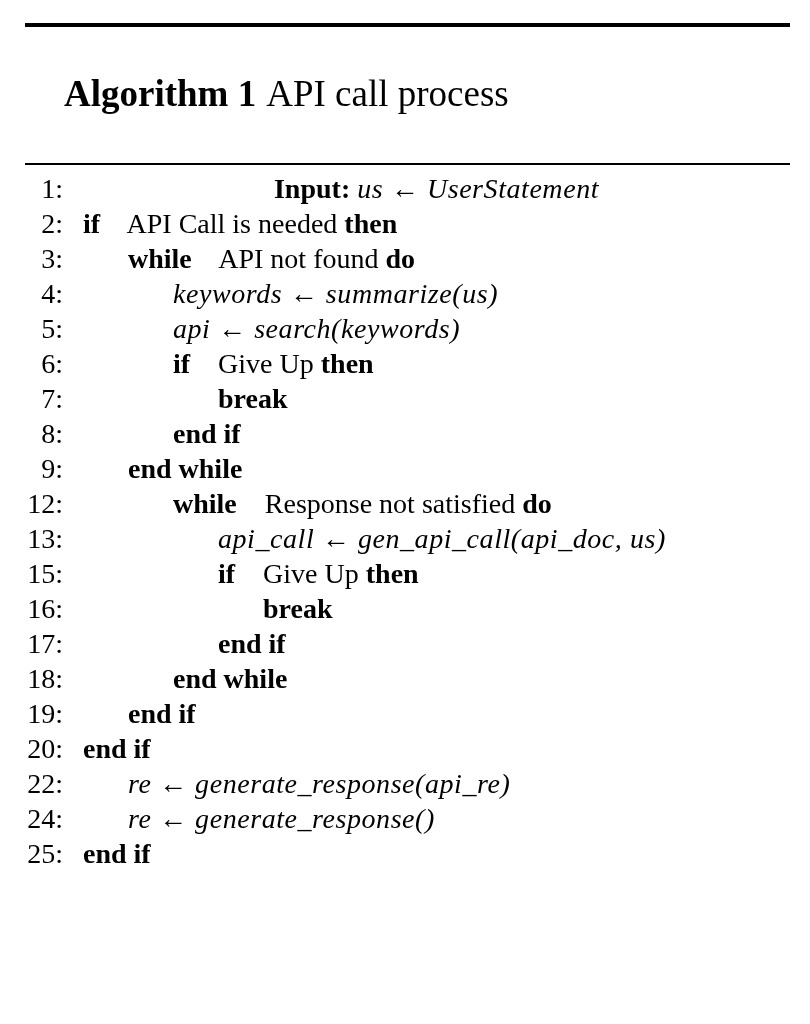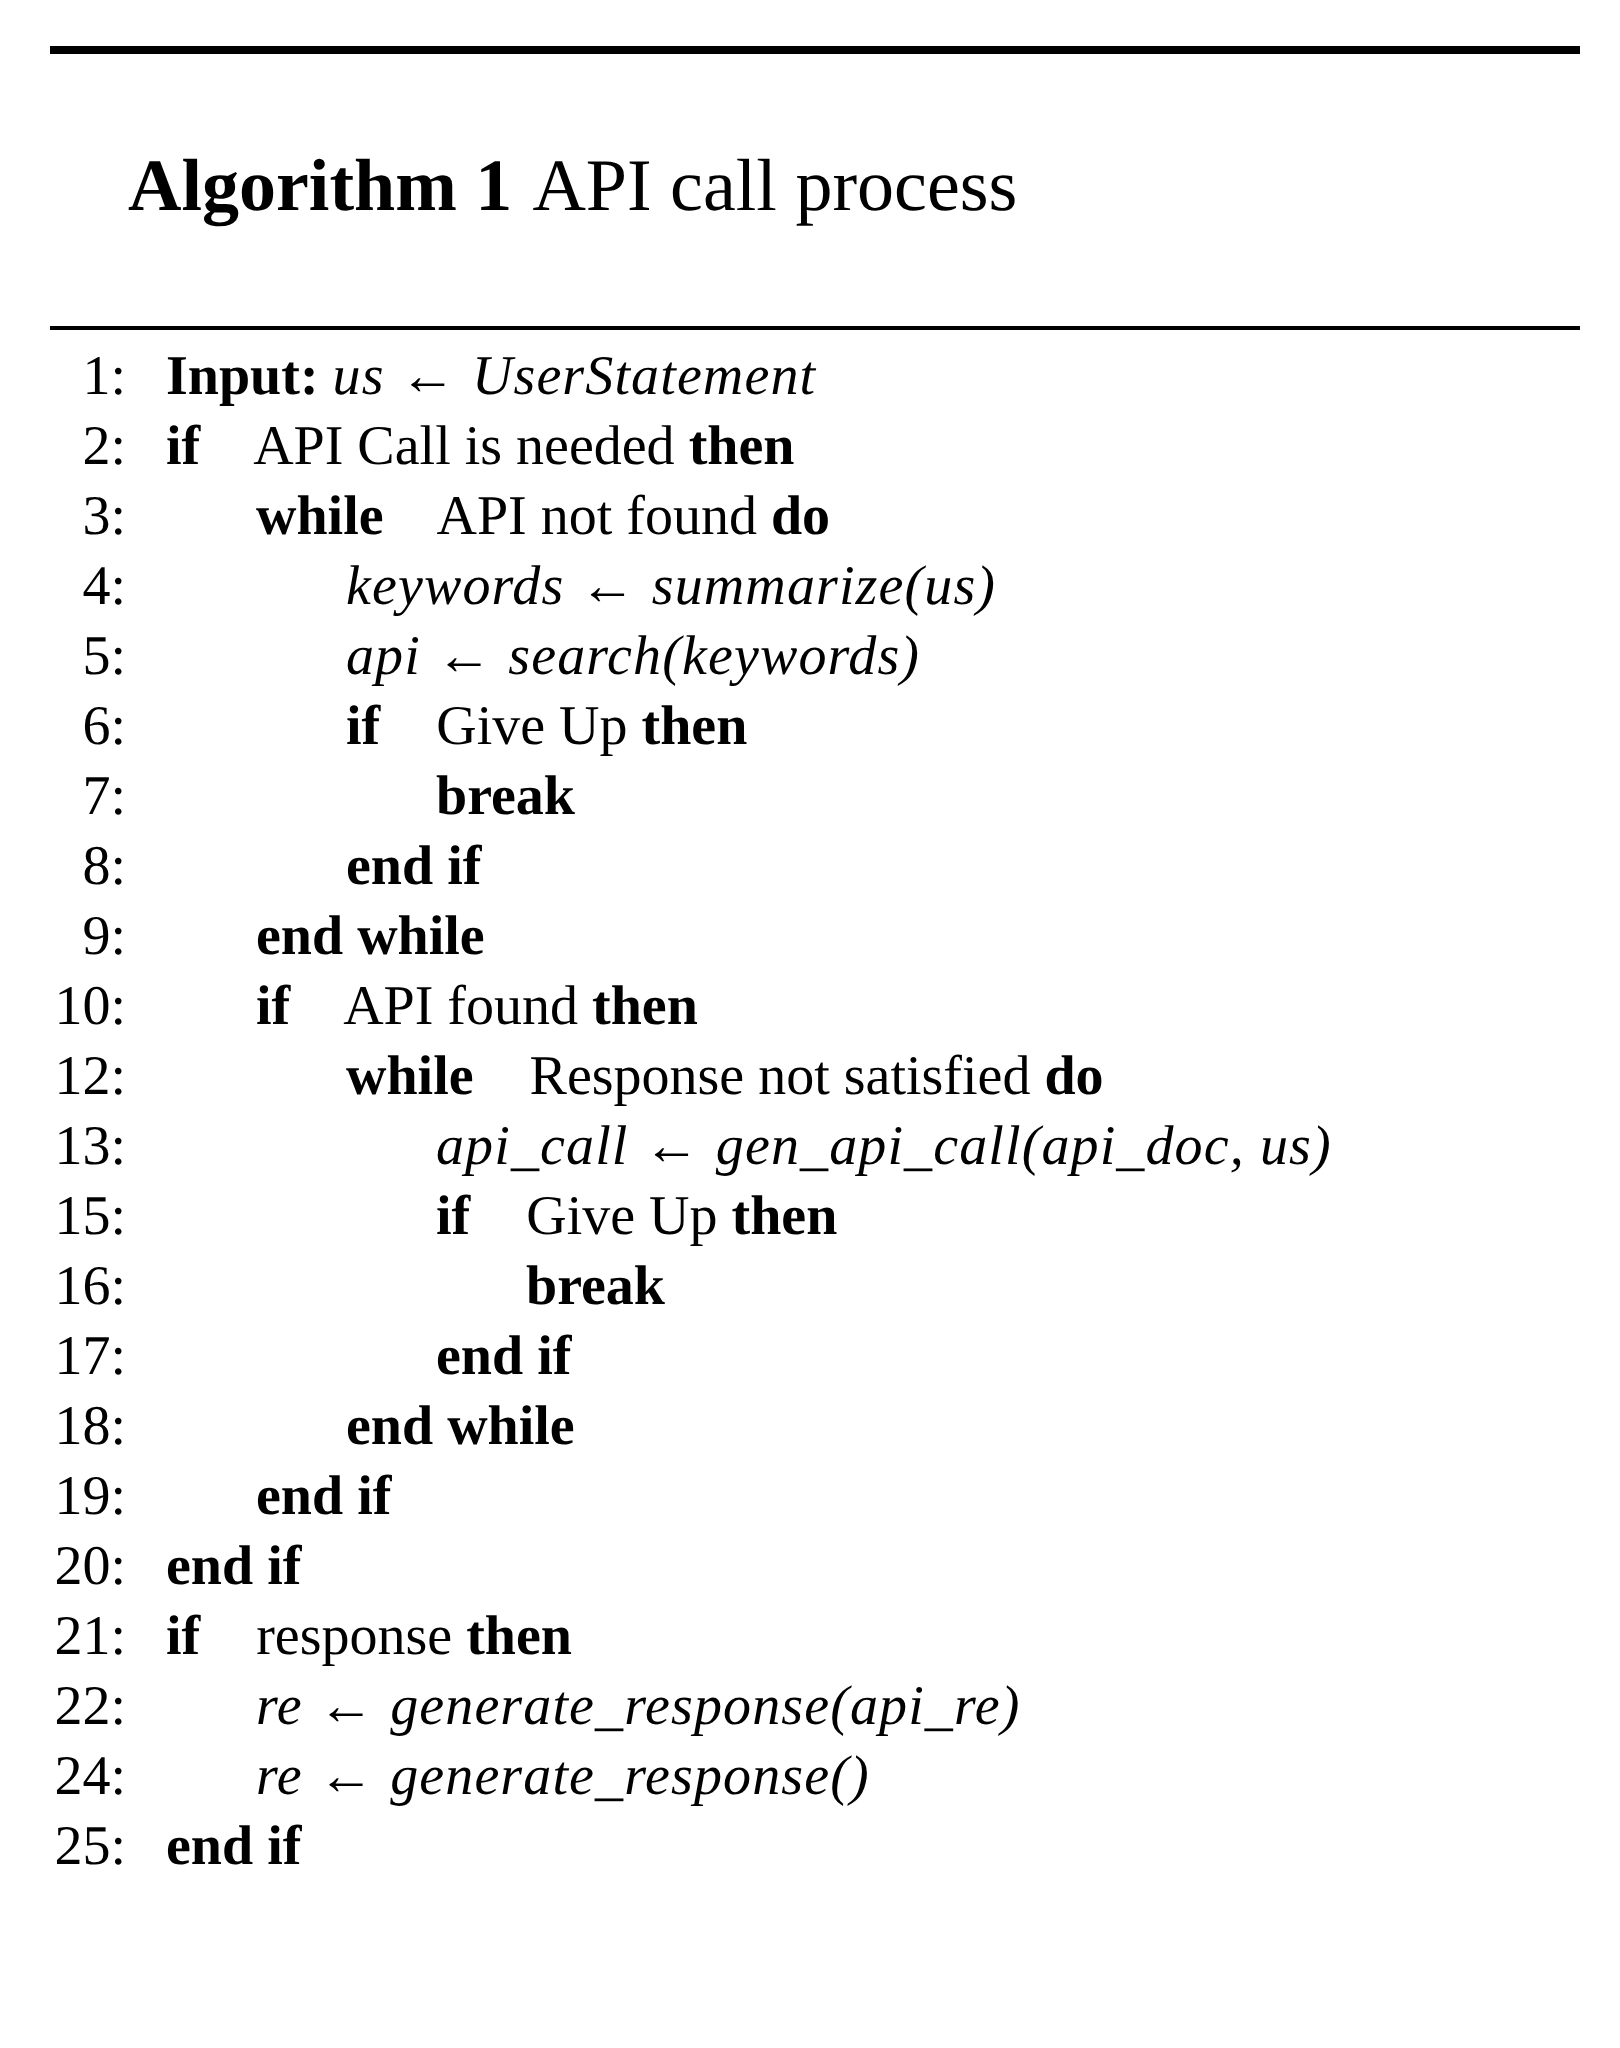--- a/index.html
+++ b/index.html
@@ -68,37 +68,35 @@
 </head>
 <body style="background: rgb(255, 255, 255); color: rgb(0, 0, 0);">
 
 <div class="algo">
   <div class="rule thick" style="background: rgb(0, 0, 0);"></div>
   <div class="algo-header">
     <span class="algo-title">Algorithm 1</span><span class="algo-caption">API call process</span>
   </div>
   <div class="rule thin" style="background: rgb(0, 0, 0);"></div>
   <div class="algo-body" id="lines">
-      <div class="line"><span class="num">1:</span><span class="code" style="padding-left: 20px;"><span class="seg-bold">Input: </span><span class="seg-math">us ← UserStatement</span></span></div>
+      <div class="line"><span class="num">1:</span><span class="code" style="padding-left: 20px; text-align: center;"><span class="seg-bold">Input: </span><span class="seg-math">us ← UserStatement</span></span></div>
       <div class="line"><span class="num">2:</span><span class="code" style="padding-left: 20px;"><span class="seg-bold">if</span><span class="seg-roman"> API Call is needed </span><span class="seg-bold">then</span></span></div>
       <div class="line"><span class="num">3:</span><span class="code" style="padding-left: 65px;"><span class="seg-bold">while</span><span class="seg-roman"> API not found </span><span class="seg-bold">do</span></span></div>
       <div class="line"><span class="num">4:</span><span class="code" style="padding-left: 110px;"><span class="seg-math">keywords ← summarize(us)</span></span></div>
       <div class="line"><span class="num">5:</span><span class="code" style="padding-left: 110px;"><span class="seg-math">api ← search(keywords)</span></span></div>
       <div class="line"><span class="num">6:</span><span class="code" style="padding-left: 110px;"><span class="seg-bold">if</span><span class="seg-roman"> Give Up </span><span class="seg-bold">then</span></span></div>
       <div class="line"><span class="num">7:</span><span class="code" style="padding-left: 155px;"><span class="seg-bold">break</span></span></div>
       <div class="line"><span class="num">8:</span><span class="code" style="padding-left: 110px;"><span class="seg-bold">end if</span></span></div>
       <div class="line"><span class="num">9:</span><span class="code" style="padding-left: 65px;"><span class="seg-bold">end while</span></span></div>
-      <div class="line"><span class="num">10:</span><span class="code" style="padding-left: 65px;"><span class="seg-bold">if</span><span class="seg-roman"> API found </span><span class="seg-bold">then</span></span></div>
       <div class="line"><span class="num">12:</span><span class="code" style="padding-left: 110px;"><span class="seg-bold">while</span><span class="seg-roman"> Response not satisfied </span><span class="seg-bold">do</span></span></div>
       <div class="line"><span class="num">13:</span><span class="code" style="padding-left: 155px;"><span class="seg-math">api_call ← gen_api_call(api_doc, us)</span></span></div>
       <div class="line"><span class="num">15:</span><span class="code" style="padding-left: 155px;"><span class="seg-bold">if</span><span class="seg-roman"> Give Up </span><span class="seg-bold">then</span></span></div>
       <div class="line"><span class="num">16:</span><span class="code" style="padding-left: 200px;"><span class="seg-bold">break</span></span></div>
       <div class="line"><span class="num">17:</span><span class="code" style="padding-left: 155px;"><span class="seg-bold">end if</span></span></div>
       <div class="line"><span class="num">18:</span><span class="code" style="padding-left: 110px;"><span class="seg-bold">end while</span></span></div>
       <div class="line"><span class="num">19:</span><span class="code" style="padding-left: 65px;"><span class="seg-bold">end if</span></span></div>
       <div class="line"><span class="num">20:</span><span class="code" style="padding-left: 20px;"><span class="seg-bold">end if</span></span></div>
-      <div class="line"><span class="num">21:</span><span class="code" style="padding-left: 20px;"><span class="seg-bold">if</span><span class="seg-roman"> response </span><span class="seg-bold">then</span></span></div>
       <div class="line"><span class="num">22:</span><span class="code" style="padding-left: 65px;"><span class="seg-math">re ← generate_response(api_re)</span></span></div>
       <div class="line"><span class="num">24:</span><span class="code" style="padding-left: 65px;"><span class="seg-math">re ← generate_response()</span></span></div>
       <div class="line"><span class="num">25:</span><span class="code" style="padding-left: 20px;"><span class="seg-bold">end if</span></span></div>
     </div>
 
 </div>
 
 </body></html>

